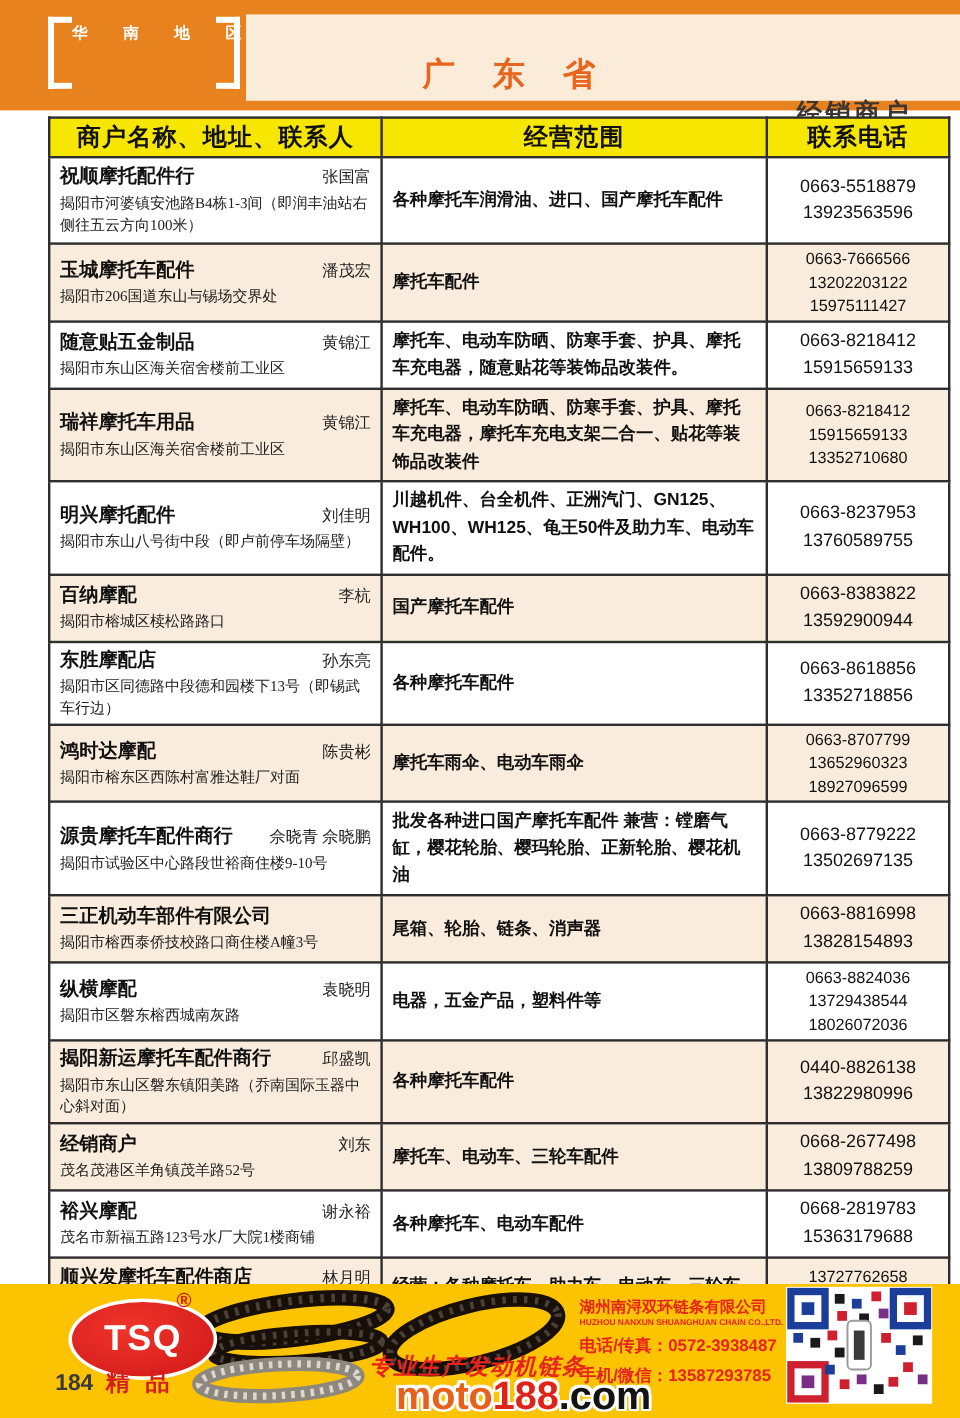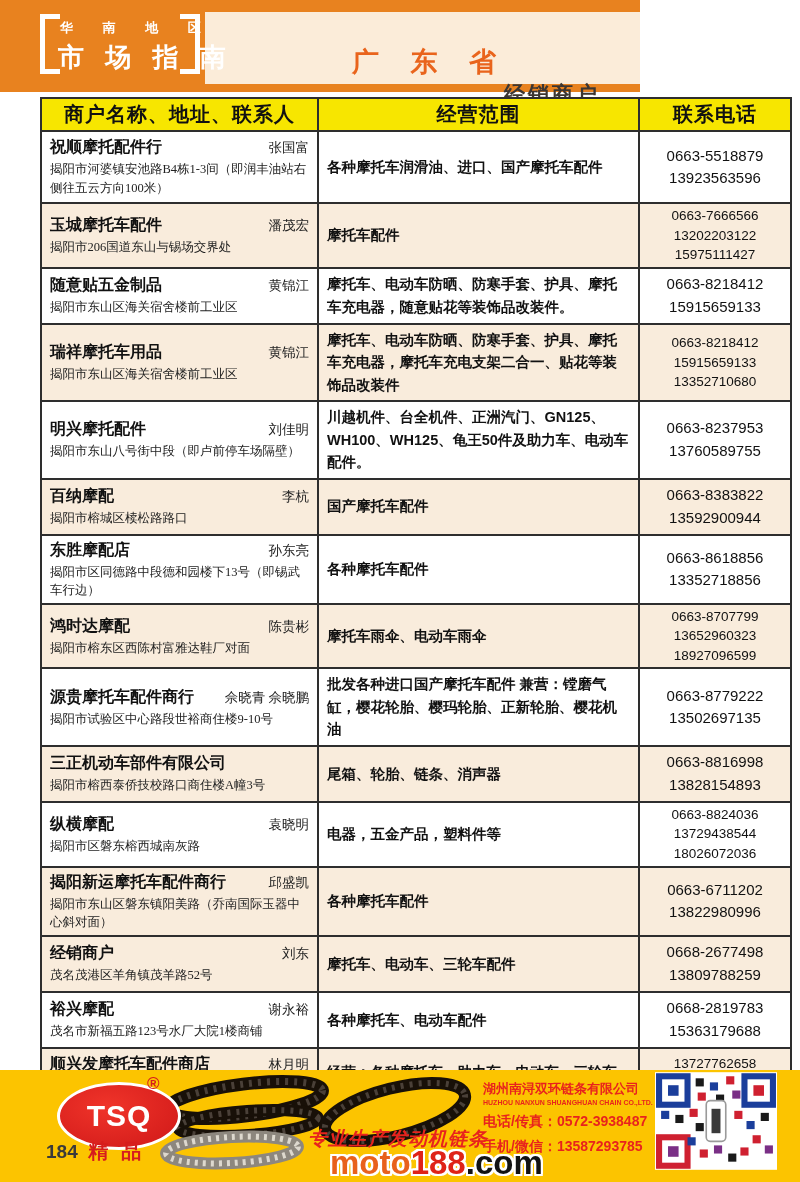--- a/index.html
+++ b/index.html
@@ -1,21 +1,21 @@
 <!DOCTYPE html>
 <html><head>
 <meta charset="utf-8">
 <style>
   html,body{margin:0;padding:0;}
   .page{
     position:relative; width:800px; height:1182px; background:#ffffff;
     font-family:"Liberation Sans", sans-serif; overflow:hidden;
   }
   
-  .top-band{position:absolute; left:0; top:0; width:640px; height:92px; background:#e8821f;}
+  .top-band{position:absolute; left:0; top:0; width:800px; height:92px; background:#e8821f;}
   .cream-panel{position:absolute; left:205px; top:12px; right:0; bottom:8px; background:#fbecd9;}
   .logo{position:absolute; left:30px; top:6px; width:180px; height:76px;}
   .bracket{position:absolute; top:8px; bottom:8px; width:15px;}
   .bracket.left{left:10px; border-left:5px solid #fff; border-top:5px solid #fff; border-bottom:5px solid #fff;}
   .bracket.right{right:10px; border-right:5px solid #fff; border-top:5px solid #fff; border-bottom:5px solid #fff;}
   .logo-line1{position:absolute; left:30px; right:22px; top:13px; color:#fff; font-weight:bold;
     font-size:13px; letter-spacing:13px; text-align:center; white-space:nowrap;}
   .logo-line2{position:absolute; left:28px; right:20px; top:34px; color:#fff; font-weight:bold;
     font-size:26px; letter-spacing:7px; text-align:center; white-space:nowrap;}
   .province{position:absolute; left:352px; top:44px; color:#e9641c; font-weight:bold;
@@ -69,21 +69,20 @@
 <body>
 
 <div class="page">
 
   <div class="top-band">
     <div class="cream-panel"></div>
     <div class="logo">
       <div class="bracket left"></div>
       <div class="bracket right"></div>
       <div class="logo-line1">华 南 地 区</div>
-      <div class="logo-line2">市 场 指 南</div>
     </div>
     <div class="province">广 东 省</div>
     <div class="section">经销商户</div>
   </div>
 
   <div class="tbl-wrap">
     <table>
       <colgroup>
           <col style="width:277px">
           <col style="width:321px">
@@ -282,21 +281,21 @@
         <div class="nameline">
           <span class="mname">揭阳新运摩托车配件商行</span>
           <span class="mcontact">邱盛凯</span>
         </div>
         <div class="maddr">揭阳市东山区磐东镇阳美路（乔南国际玉器中心斜对面）</div>
       </td>
       <td class="c2">
         <div class="scope">各种摩托车配件</div>
       </td>
       <td class="c3">
-              <div>0663-6711202</div>
+              <div>0440-8826138</div>
               <div>13822980996</div>
             </td>
     </tr>
           <tr class="alt">
       <td class="c1">
         <div class="nameline">
           <span class="mname">经销商户</span>
           <span class="mcontact">刘东</span>
         </div>
         <div class="maddr">茂名茂港区羊角镇茂羊路52号</div>

